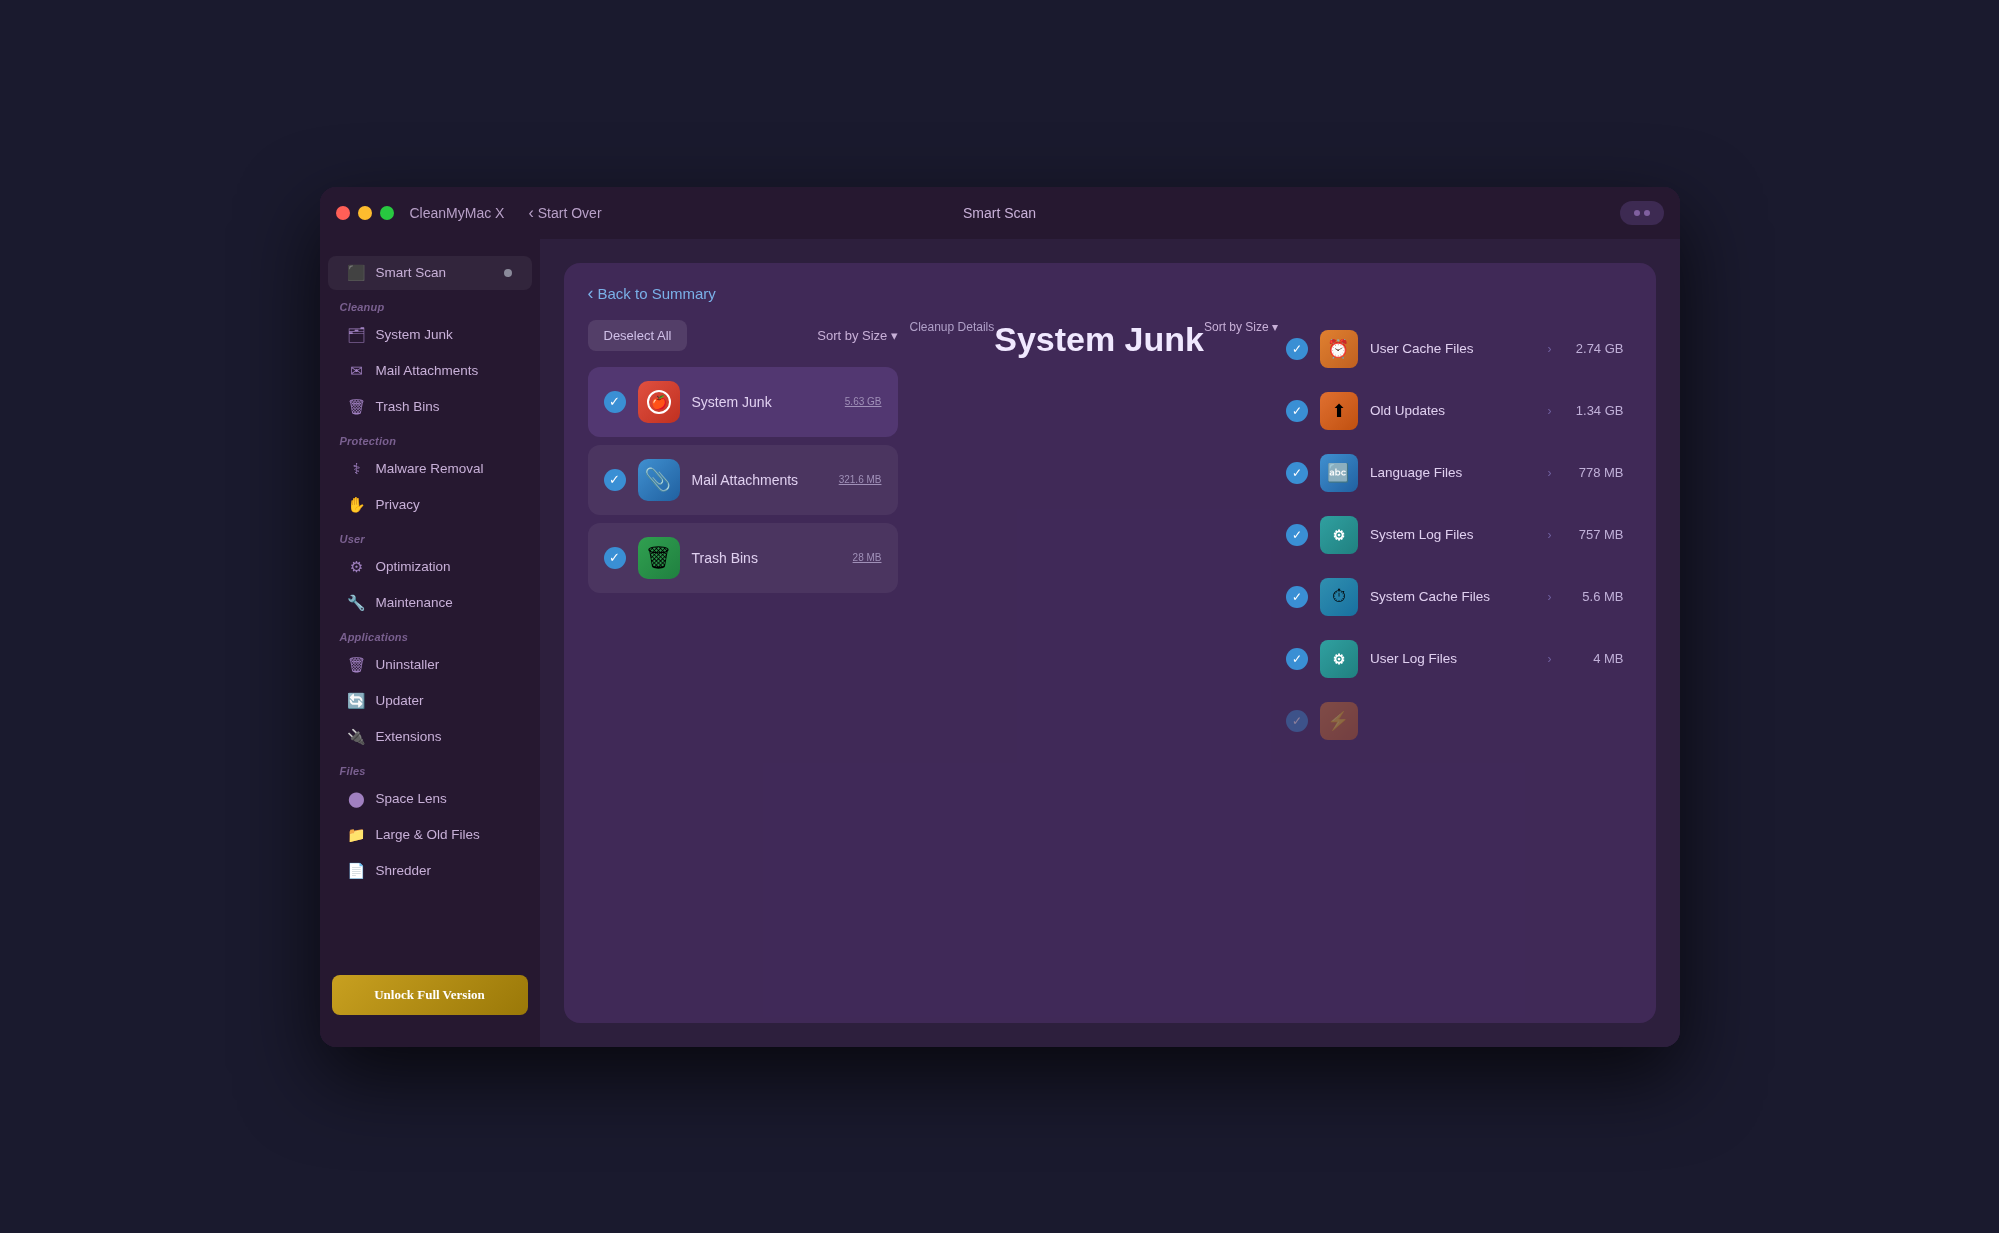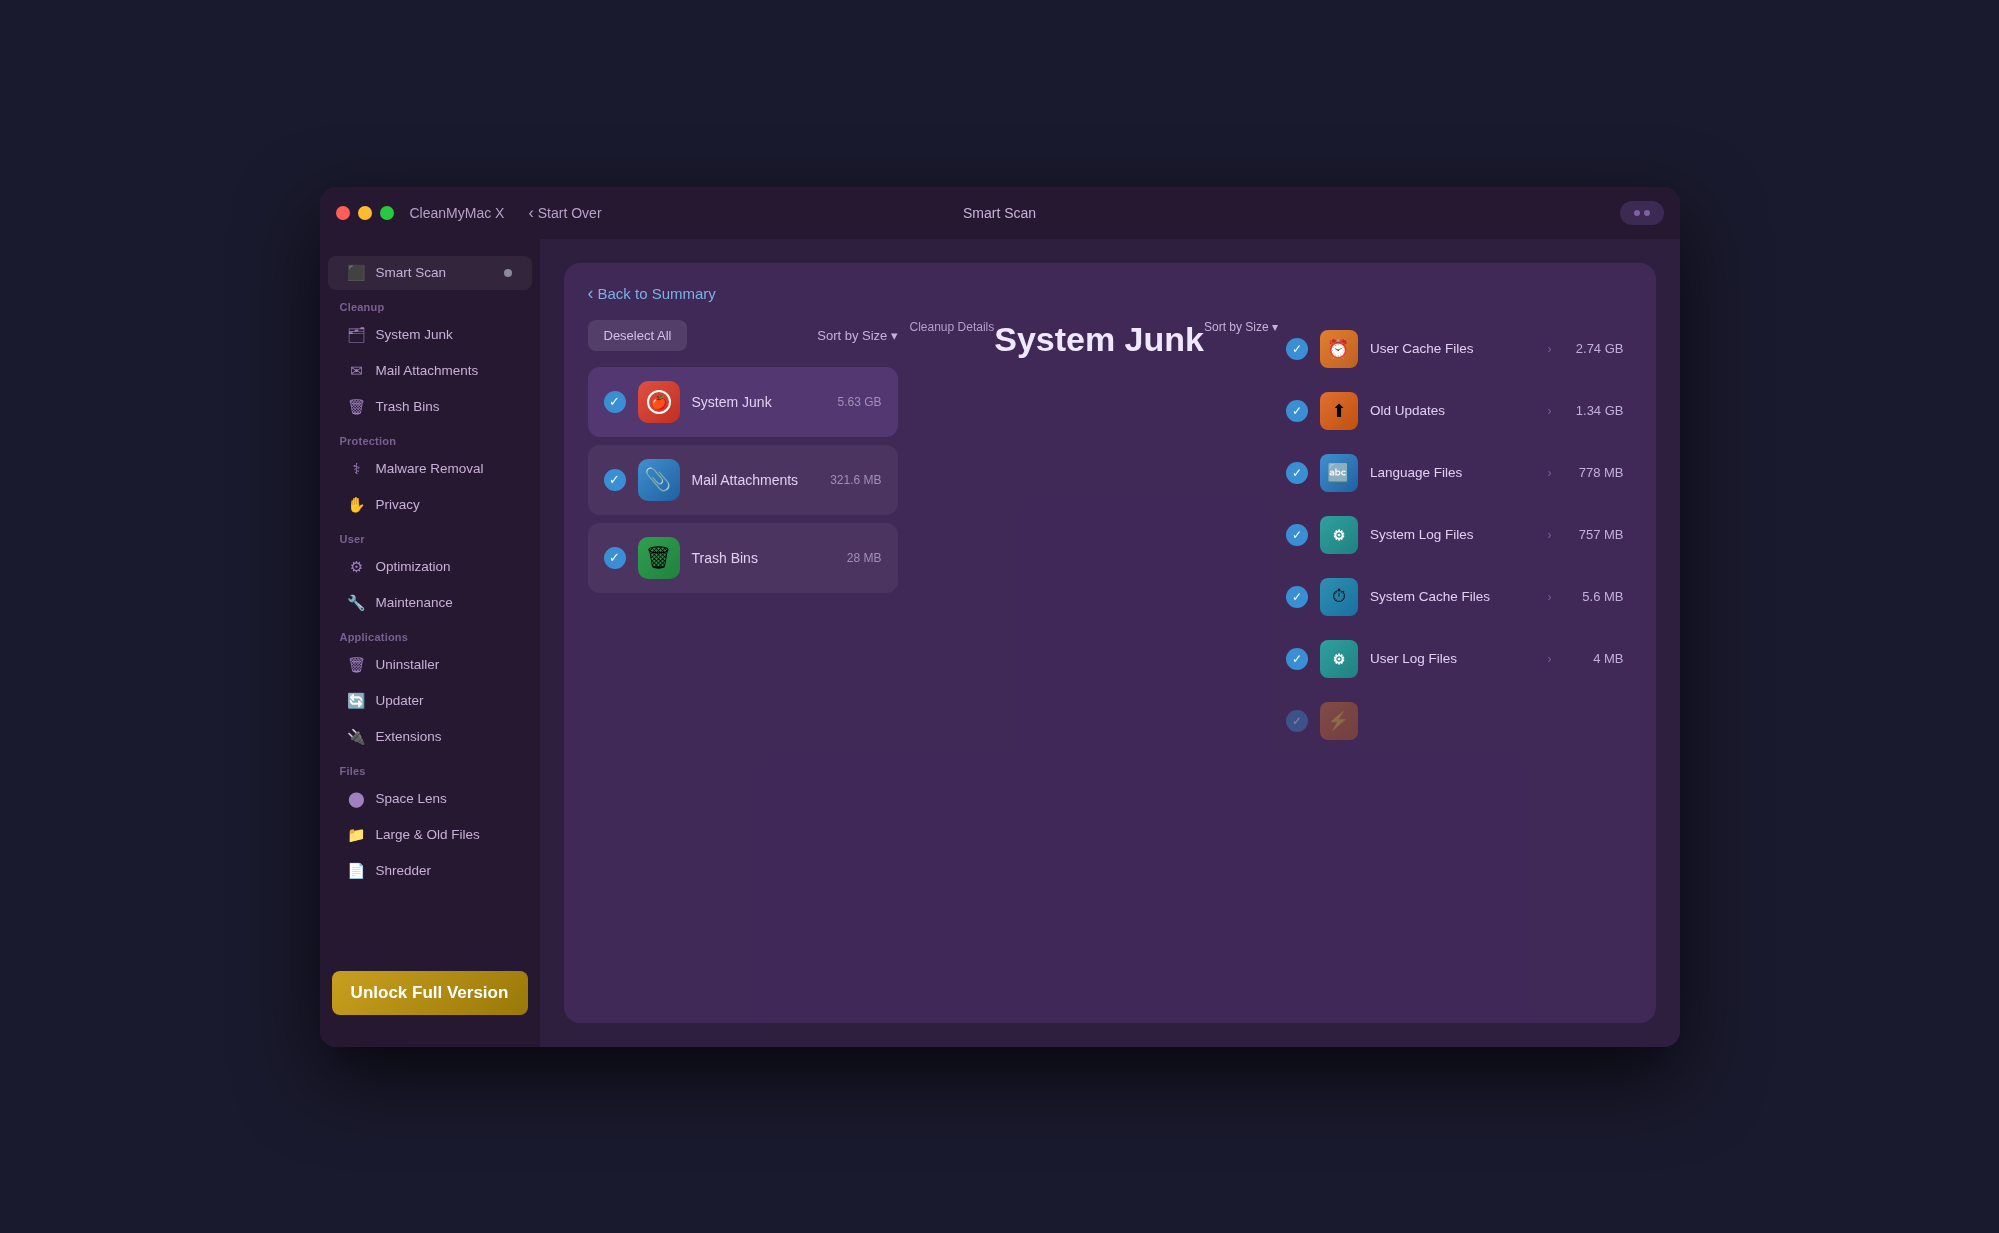--- a/index.html
+++ b/index.html
@@ -135,36 +135,38 @@
       border-radius: 50%;
       background: #8a8a9a;
     }
     .sidebar-section-label {
       color: #7a6090;
       font-size: 11px;
       font-weight: 600;
       text-transform: none;
       padding: 10px 20px 4px;
       letter-spacing: 0.02em;
+      font-style: italic;
     }
     .sidebar-footer {
       margin-top: auto;
       padding: 16px 12px;
     }
     .unlock-btn {
       background: #b8960a;
       color: #fff;
-      font-size: 17px;
+      font-size: 13px;
       font-weight: 700;
       border: none;
       border-radius: 8px;
       padding: 12px 12px;
       width: 100%;
       cursor: pointer;
       background: linear-gradient(135deg, #c8a020, #9a7808);
+      font-family: Liberation Serif, serif;
     }
 
     
     .content-area {
       flex: 1;
       background: #2d1f3d;
       display: flex;
       flex-direction: column;
       padding: 24px;
       overflow: hidden;
@@ -275,21 +277,22 @@
       overflow: hidden;
     }
     .item-name {
       flex: 1;
       color: #e0d0f0;
       font-size: 14px;
       font-weight: 500;
     }
     .item-size {
       color: #a090b8;
-      font-size: 12px;
+      font-size: 10px;
+      text-decoration: underline;
     }
 
     
     .detail-panel {
       flex: 1;
       display: flex;
       flex-direction: row;
       overflow: hidden;
     }
     .detail-label {

